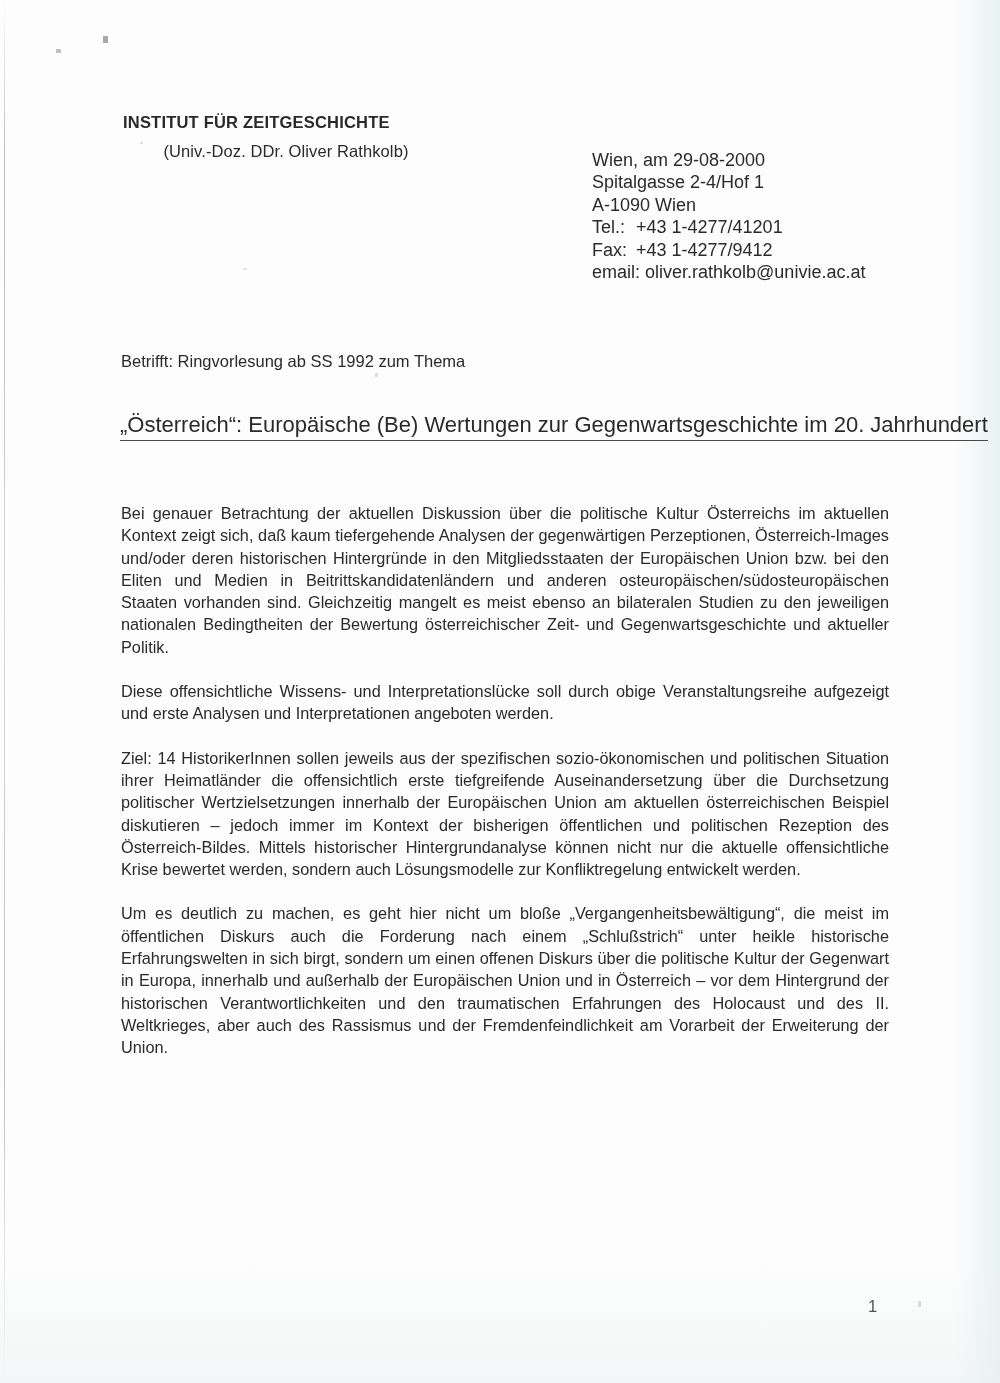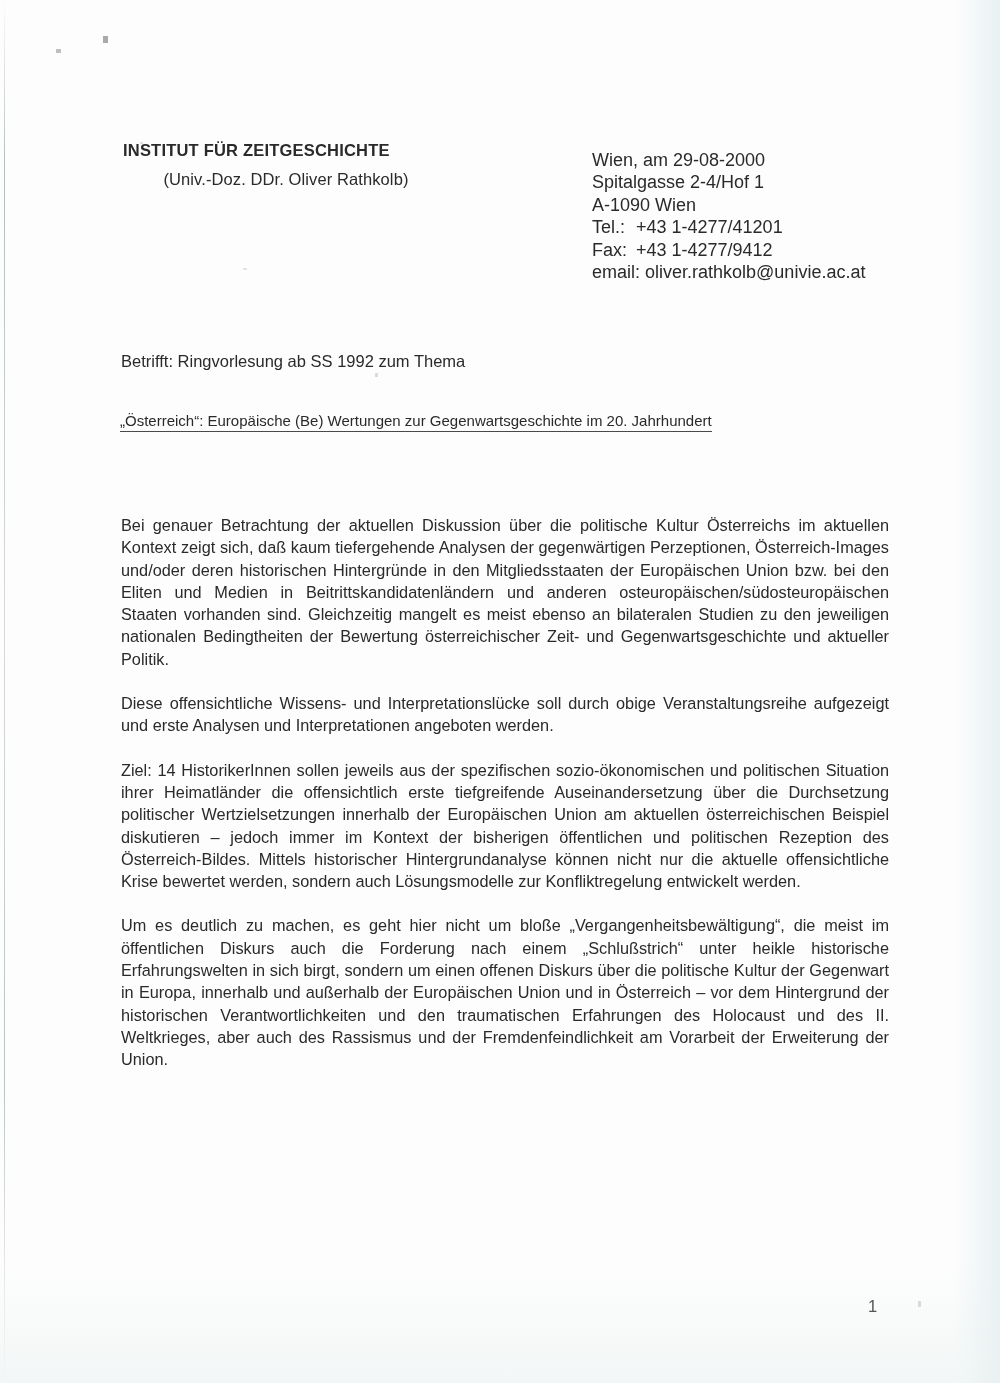--- a/index.html
+++ b/index.html
@@ -61,21 +61,21 @@
     text-align: center;
     line-height: 21px;
   }
   .letterhead .org1,
   .letterhead .org2 {
     font-weight: bold;
     font-size: 16.5px;
     letter-spacing: .2px;
     white-space: nowrap;
   }
-  .letterhead .org1 { text-align: left; padding-left: 2px; margin-top: 28px; }
+  .letterhead .org1 { text-align: left; padding-left: 2px; }
   .letterhead .org2 { text-align: center; }
   .letterhead .person {
     font-size: 16.5px;
     letter-spacing: .1px;
     margin-top: 8px;
   }
 
   
   .contact {
     position: absolute;
@@ -96,35 +96,35 @@
     top: 352px;
     font-size: 16.5px;
     white-space: nowrap;
   }
 
   
   .doc-title {
     position: absolute;
     left: 120px;
     top: 412px;
-    font-size: 15px;
+    font-size: 22px;
     white-space: nowrap;
     border-bottom: 1px solid #4a4a4a;
     padding-bottom: 2px;
   }
 
   
   .body-block {
     position: absolute;
     left: 121px;
     top: 497px;
     width: 768px;
   }
   .body-block p {
-    margin: 17px 0 22px 0;
+    margin: 5px 0 22px 0;
     font-size: 16.3px;
     line-height: 22.3px;
     text-align: justify;
     text-justify: inter-word;
     hyphens: none;
   }
   .body-block p:last-child { margin-bottom: 0; }
 
   
   .page-number {

